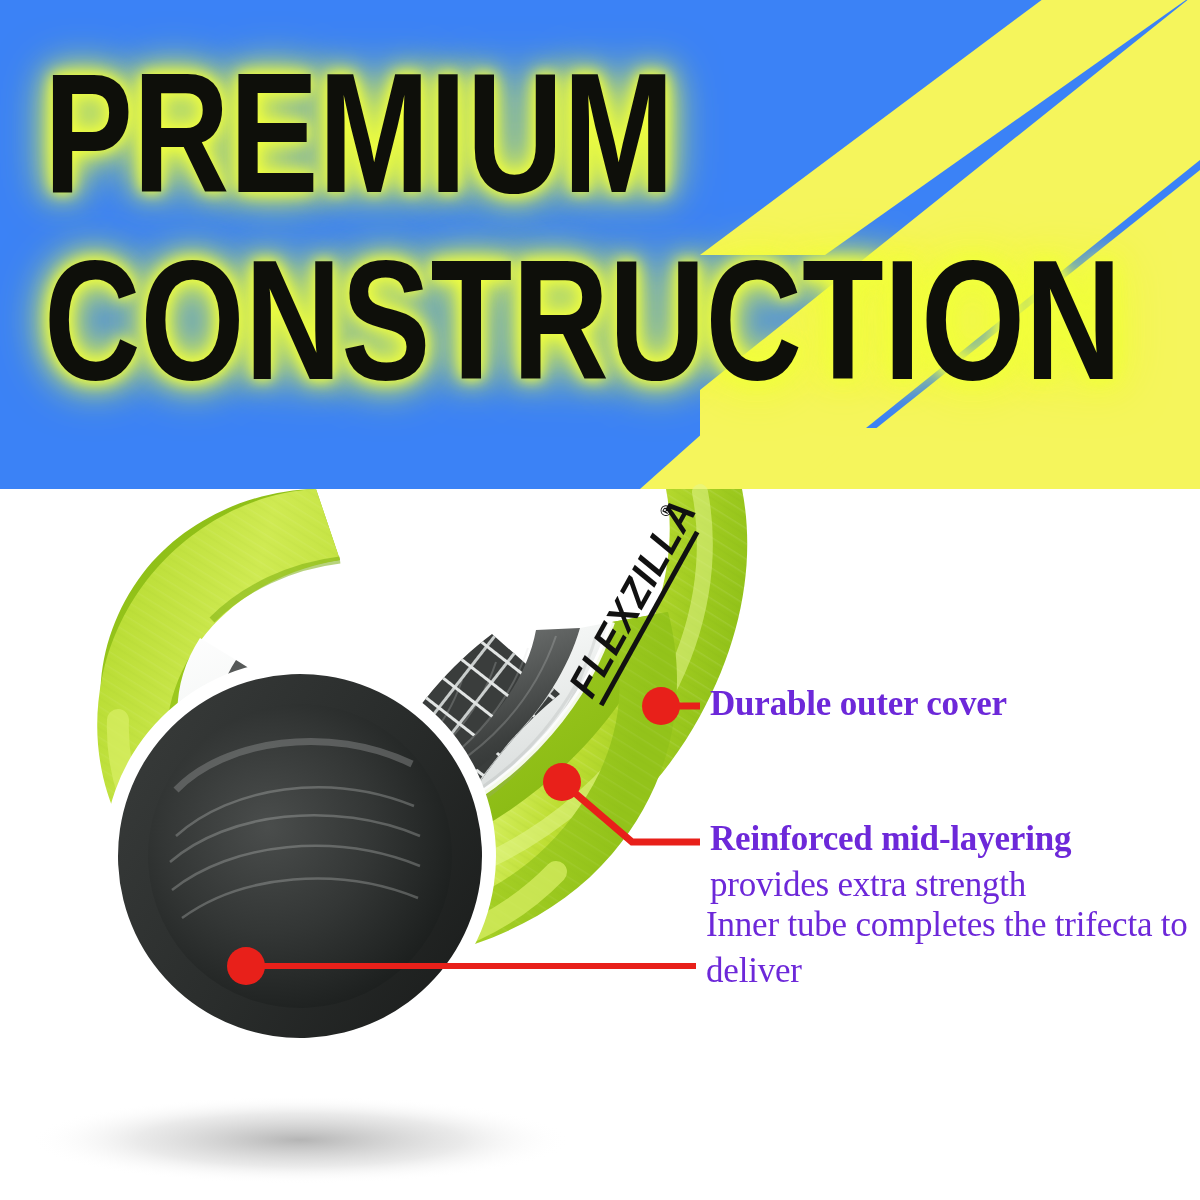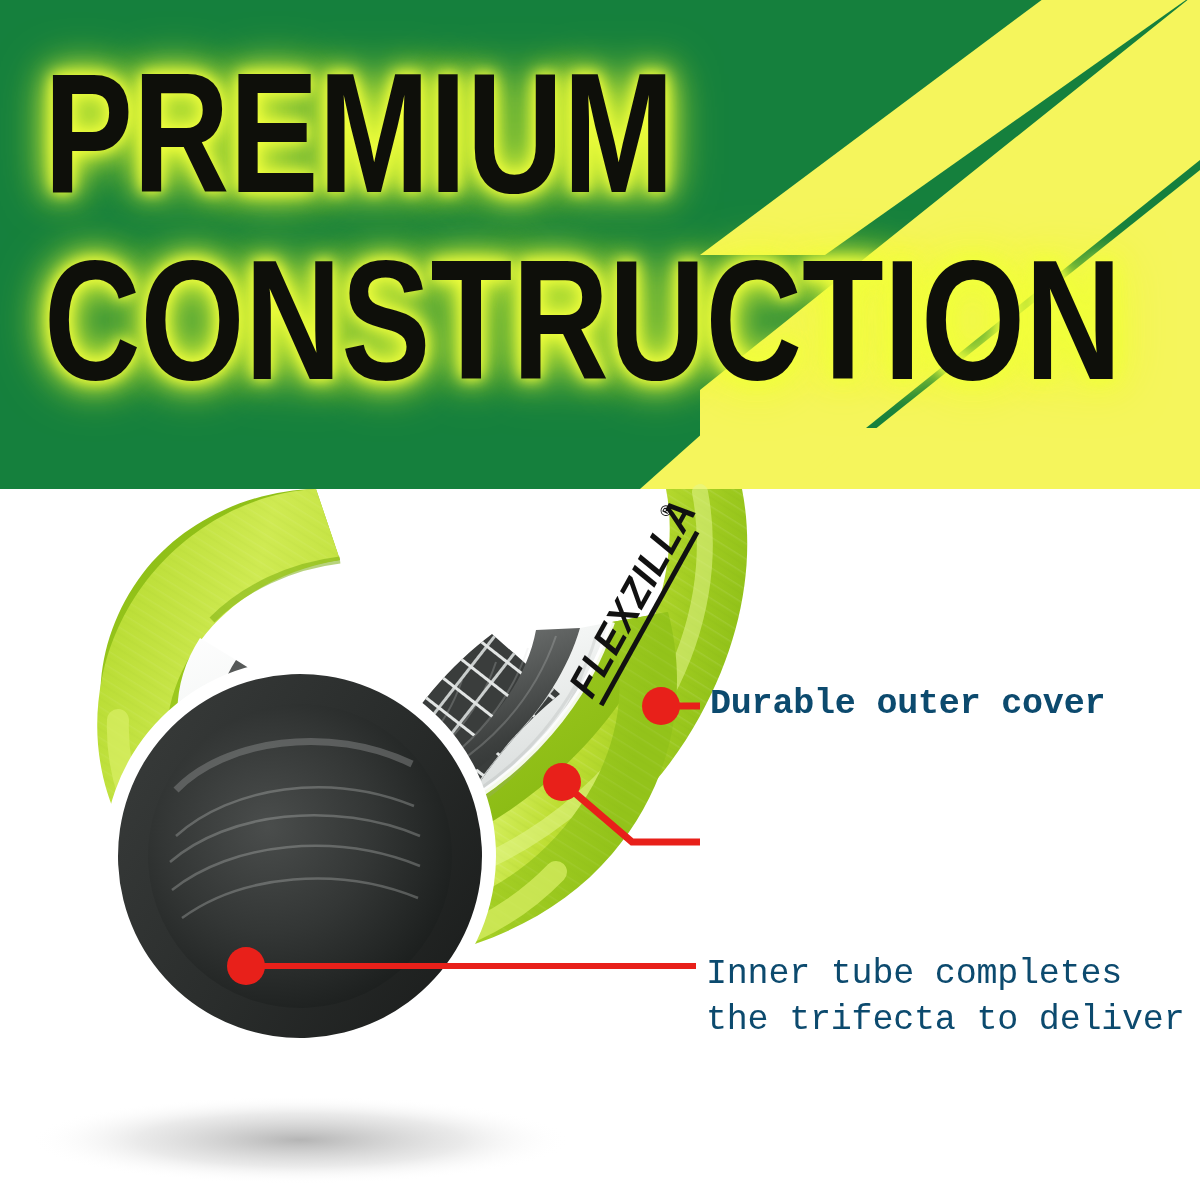--- a/index.html
+++ b/index.html
@@ -17,21 +17,21 @@
     background: #ffffff;
     overflow: hidden;
   }
 
   
   #header-band {
     position: absolute;
     left: 0; top: 0;
     width: 1200px;
     height: 489px;
-    background: #15803d;
+    background: #3b82f6;
     overflow: hidden;
   }
   #header-chevron {
     position: absolute;
     left: 0; top: 0;
     width: 1200px;
     height: 489px;
     pointer-events: none;
   }
   #headline {
@@ -87,34 +87,34 @@
   
   #callouts {
     position: absolute;
     left: 0; top: 0;
     width: 1200px;
     height: 1200px;
     pointer-events: none;
   }
   .callout-text {
     position: absolute;
-    color: #0c4a6e;
-    font-family: Liberation Mono, monospace;
+    color: #6d28d9;
+    font-family: Liberation Serif, serif;
     font-size: 35px;
     line-height: 46px;
     font-weight: 400;
     letter-spacing: -0.2px;
     pointer-events: auto;
   }
   .callout-text b {
     font-weight: 700;
   }
   #callout-1-text { left: 710px; top: 681px; width: 480px; }
   #callout-2-text { left: 710px; top: 816px; width: 486px; }
-  #callout-3-text { left: 706px; top: 951px; width: 492px; }
+  #callout-3-text { left: 706px; top: 902px; width: 492px; }
 
   .leader-svg {
     position: absolute;
     left: 0; top: 0;
     width: 1200px;
     height: 1200px;
     pointer-events: none;
   }
 </style>
 </head>
@@ -369,20 +369,24 @@
       <circle cx="246" cy="966" r="19" fill="#E8201A"></circle>
     </g>
   </svg>
 
   <div id="callouts">
 
     <div class="callout-text" id="callout-1-text">
       <b>Durable outer cover</b><br>
     </div>
 
+    <div class="callout-text" id="callout-2-text">
+      <b>Reinforced mid-layering</b><br>
+      <span>provides extra strength</span>
+    </div>
 
     <div class="callout-text" id="callout-3-text">
       <span>Inner tube completes the trifecta to deliver </span><br>
     </div>
 
   </div>
 
 </div>
 
 </body></html>

